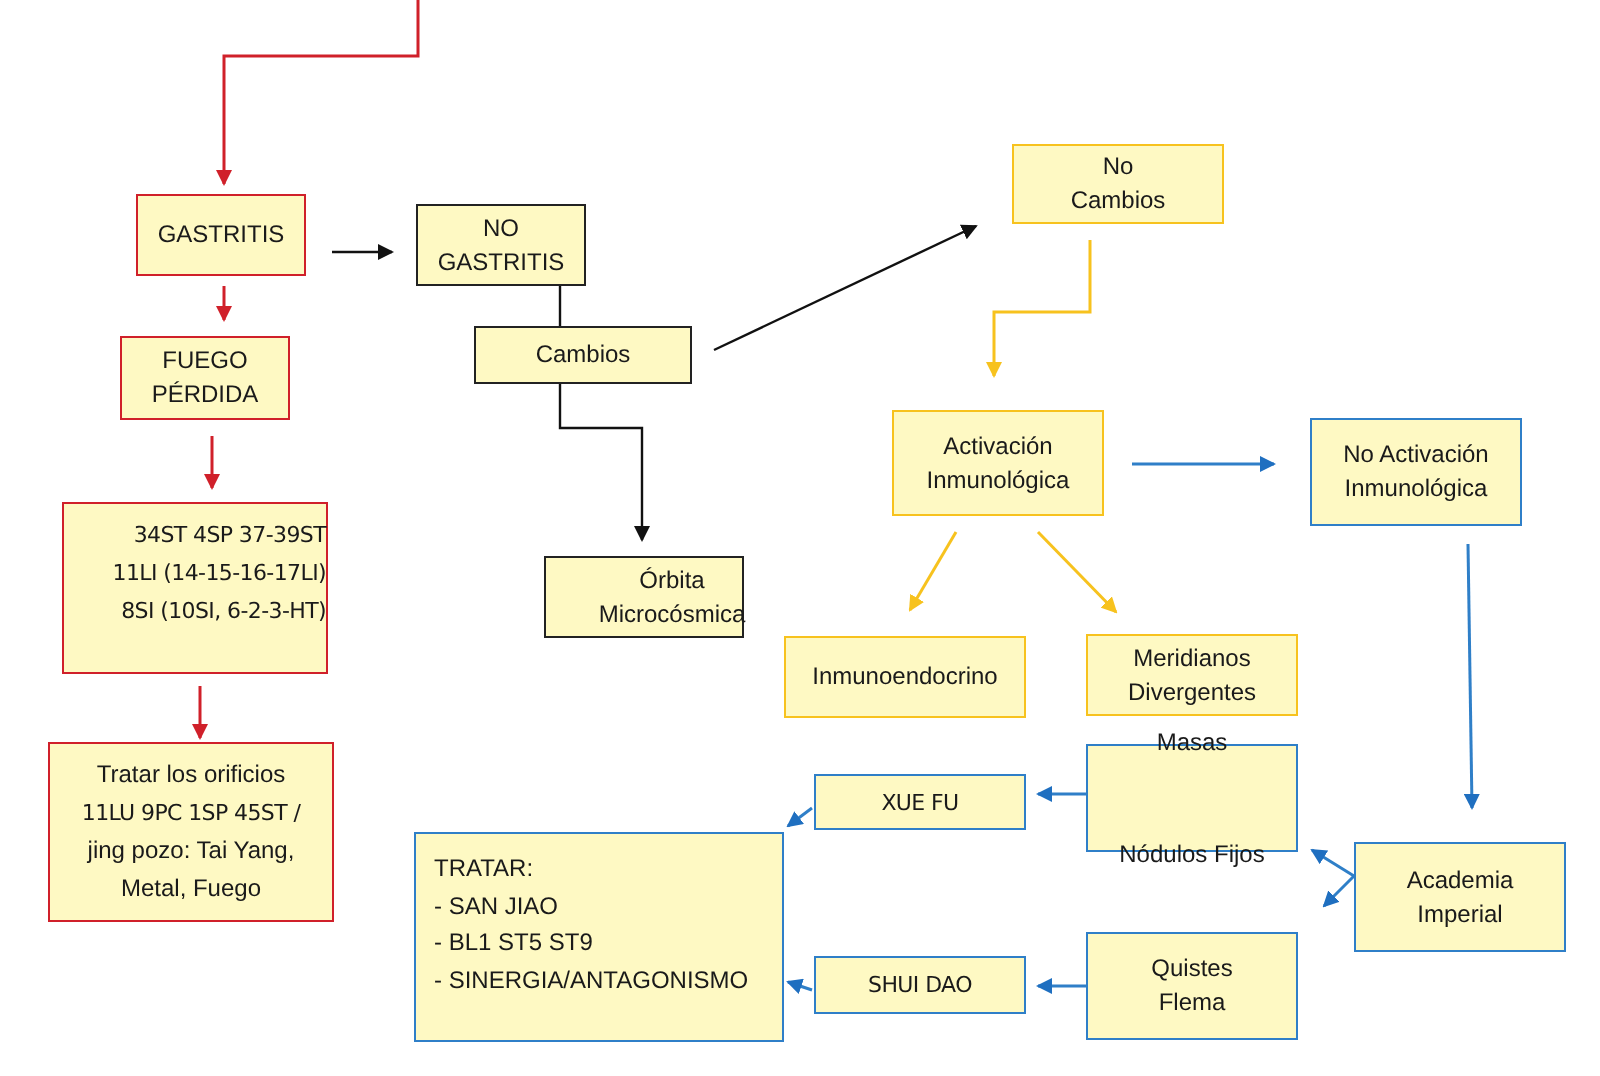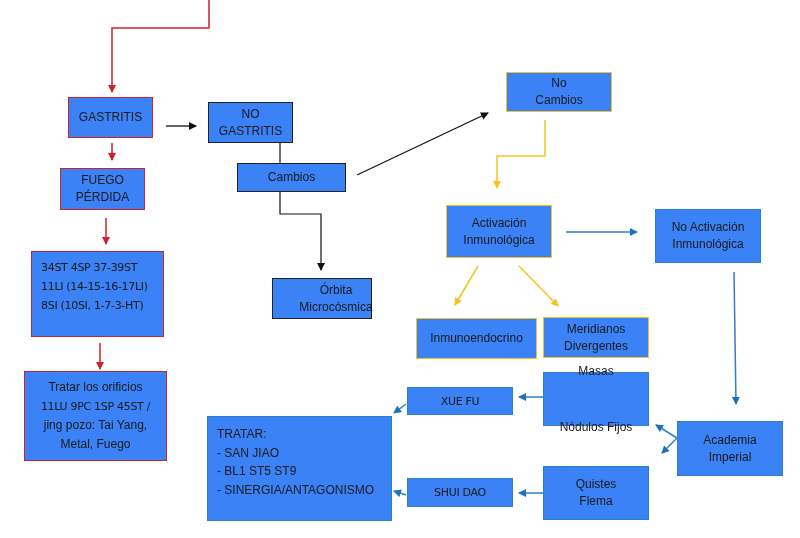--- a/index.html
+++ b/index.html
@@ -1,19 +1,19 @@
 <!DOCTYPE html>
 <html><head>
 <meta charset="utf-8">
 <style>
   html, body { margin: 0; padding: 0; background: #ffffff; }
   body { width: 800px; height: 538px; position: relative; overflow: hidden;
          font-family: "Liberation Sans", sans-serif; color: #1a1a1a; }
   #diagram-svg { position: absolute; left: 0; top: 0; width: 800px; height: 538px; }
-  .node { position: absolute; box-sizing: border-box; background: #3b82f6;
+  .node { position: absolute; box-sizing: border-box; background: #fef9c3;
           display: flex; flex-direction: column; align-items: center; justify-content: center;
           text-align: center; font-size: 12px; line-height: 17px; }
   .node.red { border: 1.5px solid #d0202a; }
   .node.black { border: 1.2px solid #222; }
   .node.yellow { border: 1.5px solid #f7c21e; }
   .node.blue { border: 1.5px solid #2f7fc8; }
   .node .ln { display: block; white-space: nowrap; }
   .node.left { align-items: flex-start; justify-content: flex-start; text-align: left; }
   .calibri { font-family: "DejaVu Sans", sans-serif; font-size: 11px; letter-spacing: -0.3px; }
 </style>
@@ -60,24 +60,24 @@
   <line x1="406" y1="495" x2="394" y2="491" stroke="#2f7fc8" stroke-width="1.5" marker-end="url(#ah-blue)"></line>
 </svg>
 
 <div class="node red" style="left:68px; top:97px; width:85px; height:41px;">
   <span class="ln">GASTRITIS</span>
 </div>
 <div class="node red" style="left:60px; top:168px; width:85px; height:42px;">
   <span class="ln">FUEGO</span>
   <span class="ln">PÉRDIDA</span>
 </div>
-<div class="node red left calibri" style="left:31px; top:251px; width:133px; height:86px; padding:6px 16px 0 9px; line-height:19px;">
+<div class="node red left calibri" style="left:31px; top:251px; width:133px; height:86px; padding:6px 0 0 9px; line-height:19px;align-items:flex-end;">
   <span class="ln">34ST 4SP 37-39ST</span>
   <span class="ln">11LI (14-15-16-17LI)</span>
-  <span class="ln">8SI (10SI, 1-7-3-HT)</span>
+  <span class="ln">8SI (10SI, 6-2-3-HT)</span>
 </div>
 <div class="node red" style="left:24px; top:371px; width:143px; height:90px; line-height:19px;">
   <span class="ln">Tratar los orificios</span>
   <span class="ln calibri">11LU 9PC 1SP 45ST /</span>
   <span class="ln">jing pozo: Tai Yang,</span>
   <span class="ln">Metal, Fuego</span>
 </div>
 
 <div class="node black" style="left:208px; top:102px; width:85px; height:41px;">
   <span class="ln">NO</span>
@@ -92,21 +92,21 @@
 </div>
 
 <div class="node yellow" style="left:506px; top:72px; width:106px; height:40px;">
   <span class="ln">No</span>
   <span class="ln">Cambios</span>
 </div>
 <div class="node yellow" style="left:446px; top:205px; width:106px; height:53px;">
   <span class="ln">Activación</span>
   <span class="ln">Inmunológica</span>
 </div>
-<div class="node yellow" style="left:392px; top:318px; width:121px; height:41px;margin-left:24px;">
+<div class="node yellow" style="left:392px; top:318px; width:121px; height:41px;">
   <span class="ln">Inmunoendocrino</span>
 </div>
 <div class="node yellow" style="left:543px; top:317px; width:106px; height:41px;">
   <span class="ln">Meridianos</span>
   <span class="ln">Divergentes</span>
 </div>
 
 <div class="node blue" style="left:655px; top:209px; width:106px; height:54px;">
   <span class="ln">No Activación</span>
   <span class="ln">Inmunológica</span>

